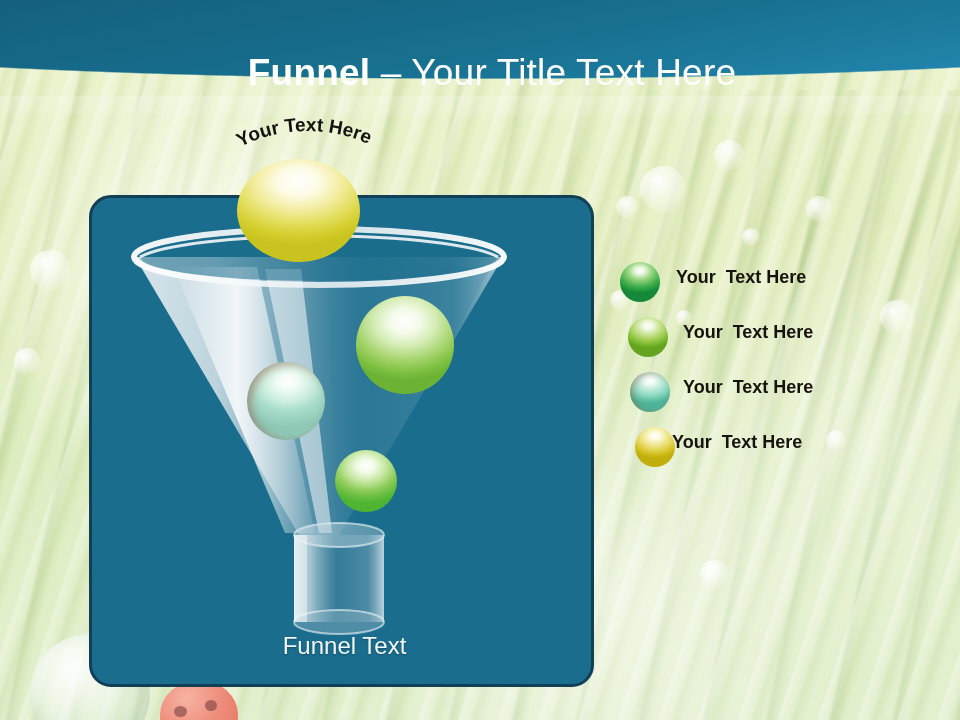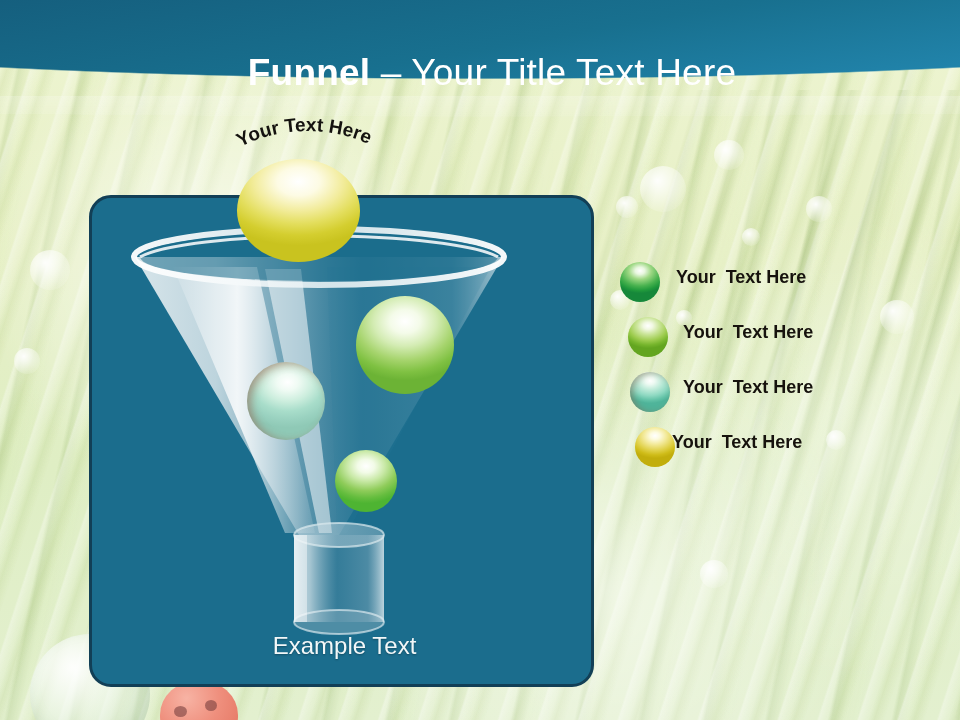--- a/index.html
+++ b/index.html
@@ -299,21 +299,21 @@
   </div>
 
   <div class="header"></div>
   <div class="header-wave-hi"></div>
 
   <div class="slide-title">
     <span class="bold">Funnel</span><span class="light"> – </span><span class="light">Your Title Text Here</span>
   </div>
 
   <div class="panel">
-    <div class="panel-caption">Example Text</div>
+    <div class="panel-caption">Funnel Text</div>
   </div>
 
   <div class="funnel-wrap">
     <svg class="funnel-svg" width="505" height="492" viewBox="0 0 505 492" xmlns="http://www.w3.org/2000/svg">
       <defs>
         <linearGradient id="coneBody" x1="0" y1="0" x2="1" y2="0">
           <stop offset="0%" stop-color="#dfeaee" stop-opacity="0.96"></stop>
           <stop offset="22%" stop-color="#cbdde4" stop-opacity="0.92"></stop>
           <stop offset="42%" stop-color="#9fc0ce" stop-opacity="0.62"></stop>
           <stop offset="62%" stop-color="#4e8ca6" stop-opacity="0.30"></stop>

